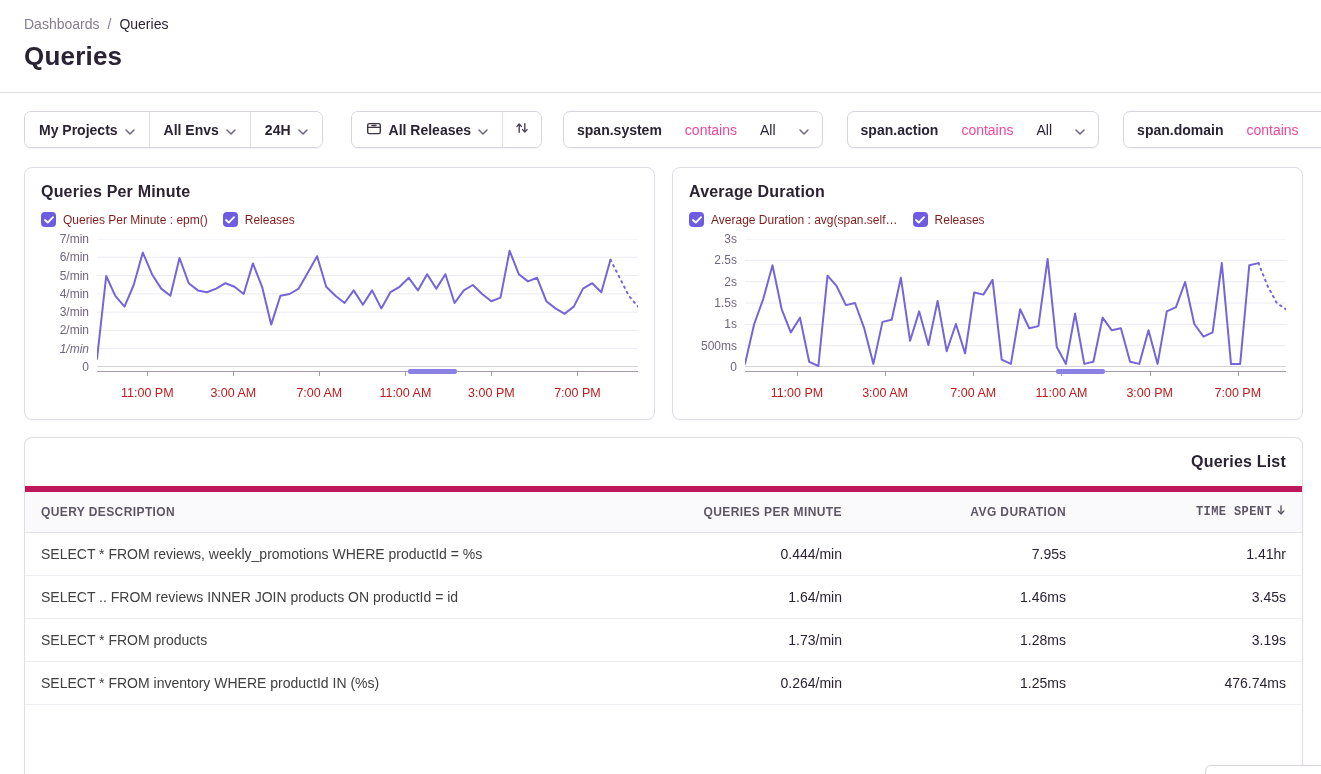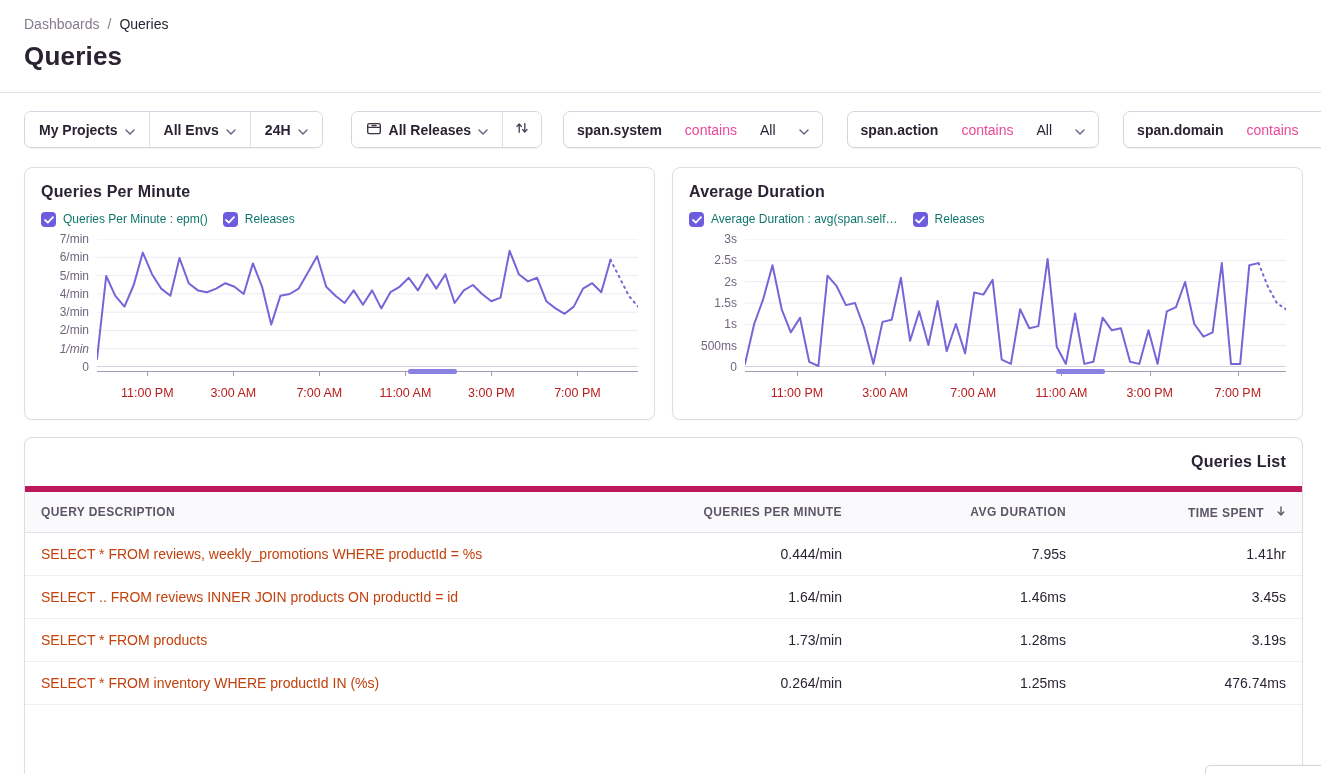--- a/index.html
+++ b/index.html
@@ -37,21 +37,21 @@
 
   
   .charts-row { display: flex; gap: 17px; margin: 0 18px 0 24px; }
   .panel {
     border: 1px solid #e0dce5; border-radius: 8px; background: #fff;
     box-shadow: 0 1px 2px rgba(43,34,51,.04);
   }
   .chart-panel { flex: 1; height: 253px; padding: 15px 16px 8px 16px; }
   .chart-title { font-size: 16px; font-weight: 700; letter-spacing: .2px; }
   .legend { display: flex; gap: 15px; margin-top: 11px; align-items: center; }
-  .legend-item { display: inline-flex; align-items: flex-start; gap: 7px; font-size: 12px; color: #0f766e; cursor: pointer; }
+  .legend-item { display: inline-flex; align-items: center; gap: 7px; font-size: 12px; color: #7f1d1d; cursor: pointer; }
   .cb { width: 15px; height: 15px; border-radius: 4px; display: inline-flex; align-items: center; justify-content: center; flex: none; }
   .chart-grid { display: flex; margin-top: 12px; }
   .y-axis { width: 56px; position: relative; height: 128px; flex: none; }
   .ylab { position: absolute; right: 8px; transform: translateY(-50%); font-size: 12px; color: #71667e; white-space: nowrap; }
   .plot-wrap { flex: 1; position: relative; height: 128px; }
   .plot-wrap svg { position: absolute; inset: 0; }
   .time-axis { margin-left: 56px; position: relative; height: 13px; }
   .axis-line { position: absolute; left: 0; right: 0; top: 4px; border-top: 1px solid #a49aaf; }
   .axis-tick { position: absolute; top: 5px; width: 1px; height: 4px; background: #a49aaf; }
   .release-band { position: absolute; top: 2px; height: 5px; border-radius: 2px; }
@@ -59,24 +59,24 @@
   .xlab { position: absolute; top: 6px; transform: translateX(-50%); font-size: 12.5px; color: #b91c1c; white-space: nowrap; }
 
   
   .table-panel { margin: 17px 18px 0 24px; border-radius: 8px 8px 0 0; border-bottom: none; min-height: 400px; }
   .table-title-row { padding: 15px 16px; text-align: right; }
   .table-title { font-size: 16px; font-weight: 700; letter-spacing: .2px; }
   .grid-row { display: grid; grid-template-columns: 1fr 210px 224px 220px; align-items: center; padding: 0 16px; }
   .thead { background: #faf9fb; border-top: 6px solid #be185d; border-bottom: 1px solid #e4e0e9; height: 47px; }
   .th { font-size: 12px; font-weight: 700; color: #5d5566; letter-spacing: .4px; text-transform: uppercase; cursor: pointer; }
   .th.num, .td.num { text-align: right; }
-  .th.sorted { display: flex; align-items: flex-end; justify-content: flex-end; gap: 12px; }
+  .th.sorted { display: flex; align-items: center; justify-content: flex-end; gap: 4px; font-family: Liberation Mono, monospace; }
   .trow { height: 43px; border-bottom: 1px solid #f0edf3; }
   .td { font-size: 14px; }
-  .query-link { color: #c2410c; cursor: pointer; text-decoration: none; }
+  .query-link { color: #404040; cursor: pointer; text-decoration: none; }
 
   
   .pagination-stub {
     position: absolute; left: 1205px; top: 765px; width: 130px; height: 30px;
     background: #fff; border: 1px solid #d9d3df; border-radius: 6px 6px 0 0;
     box-shadow: 0 -1px 2px rgba(43,34,51,.03);
   }
 </style>
 </head>
 <body>

